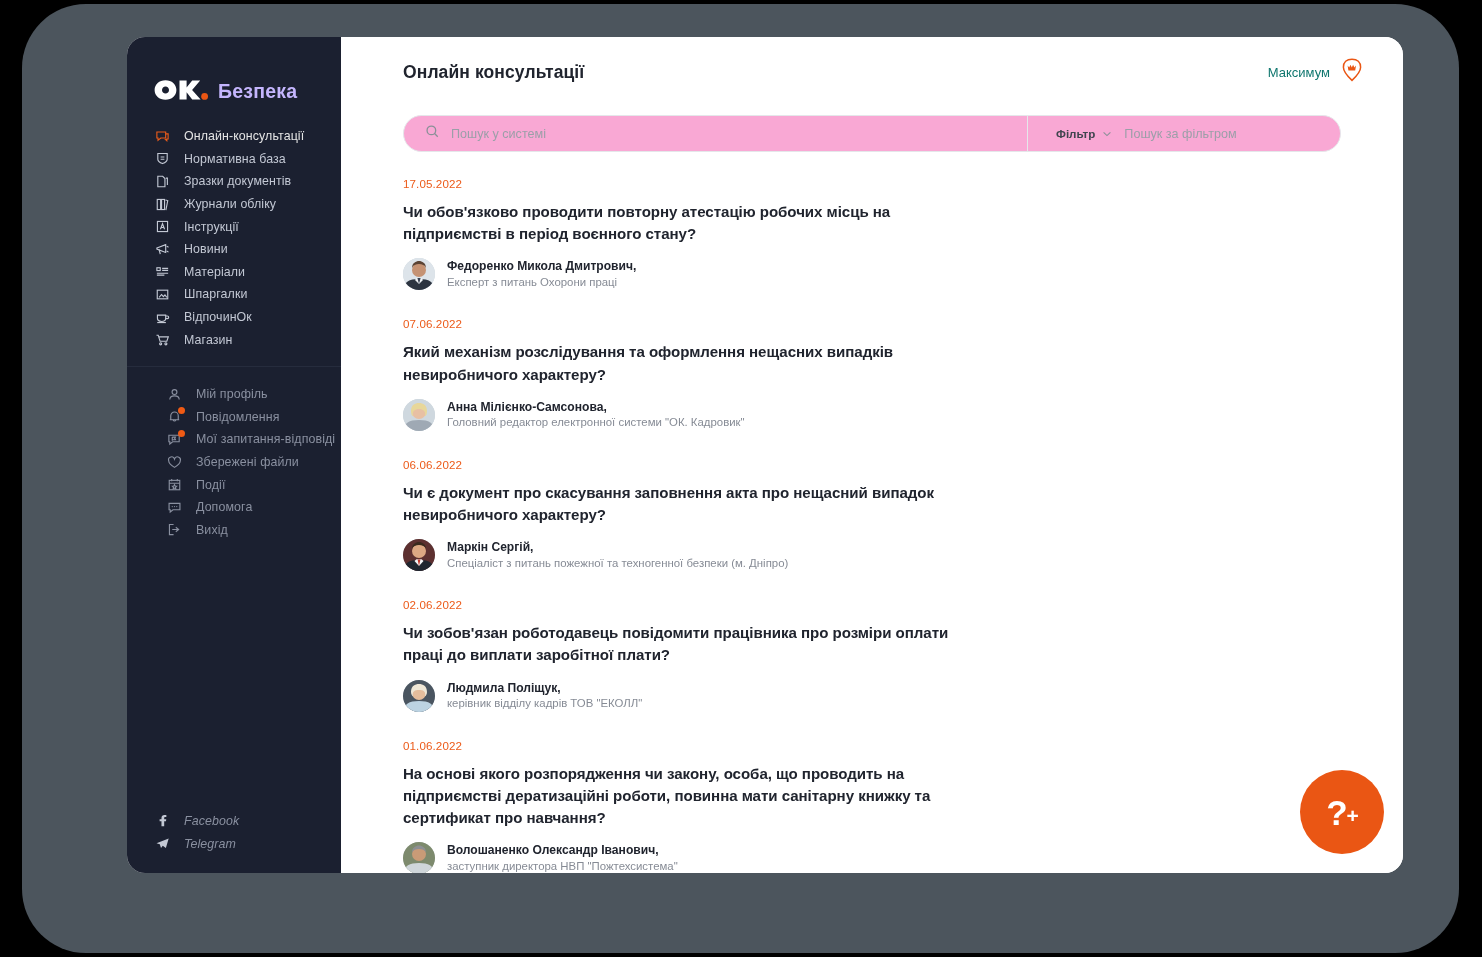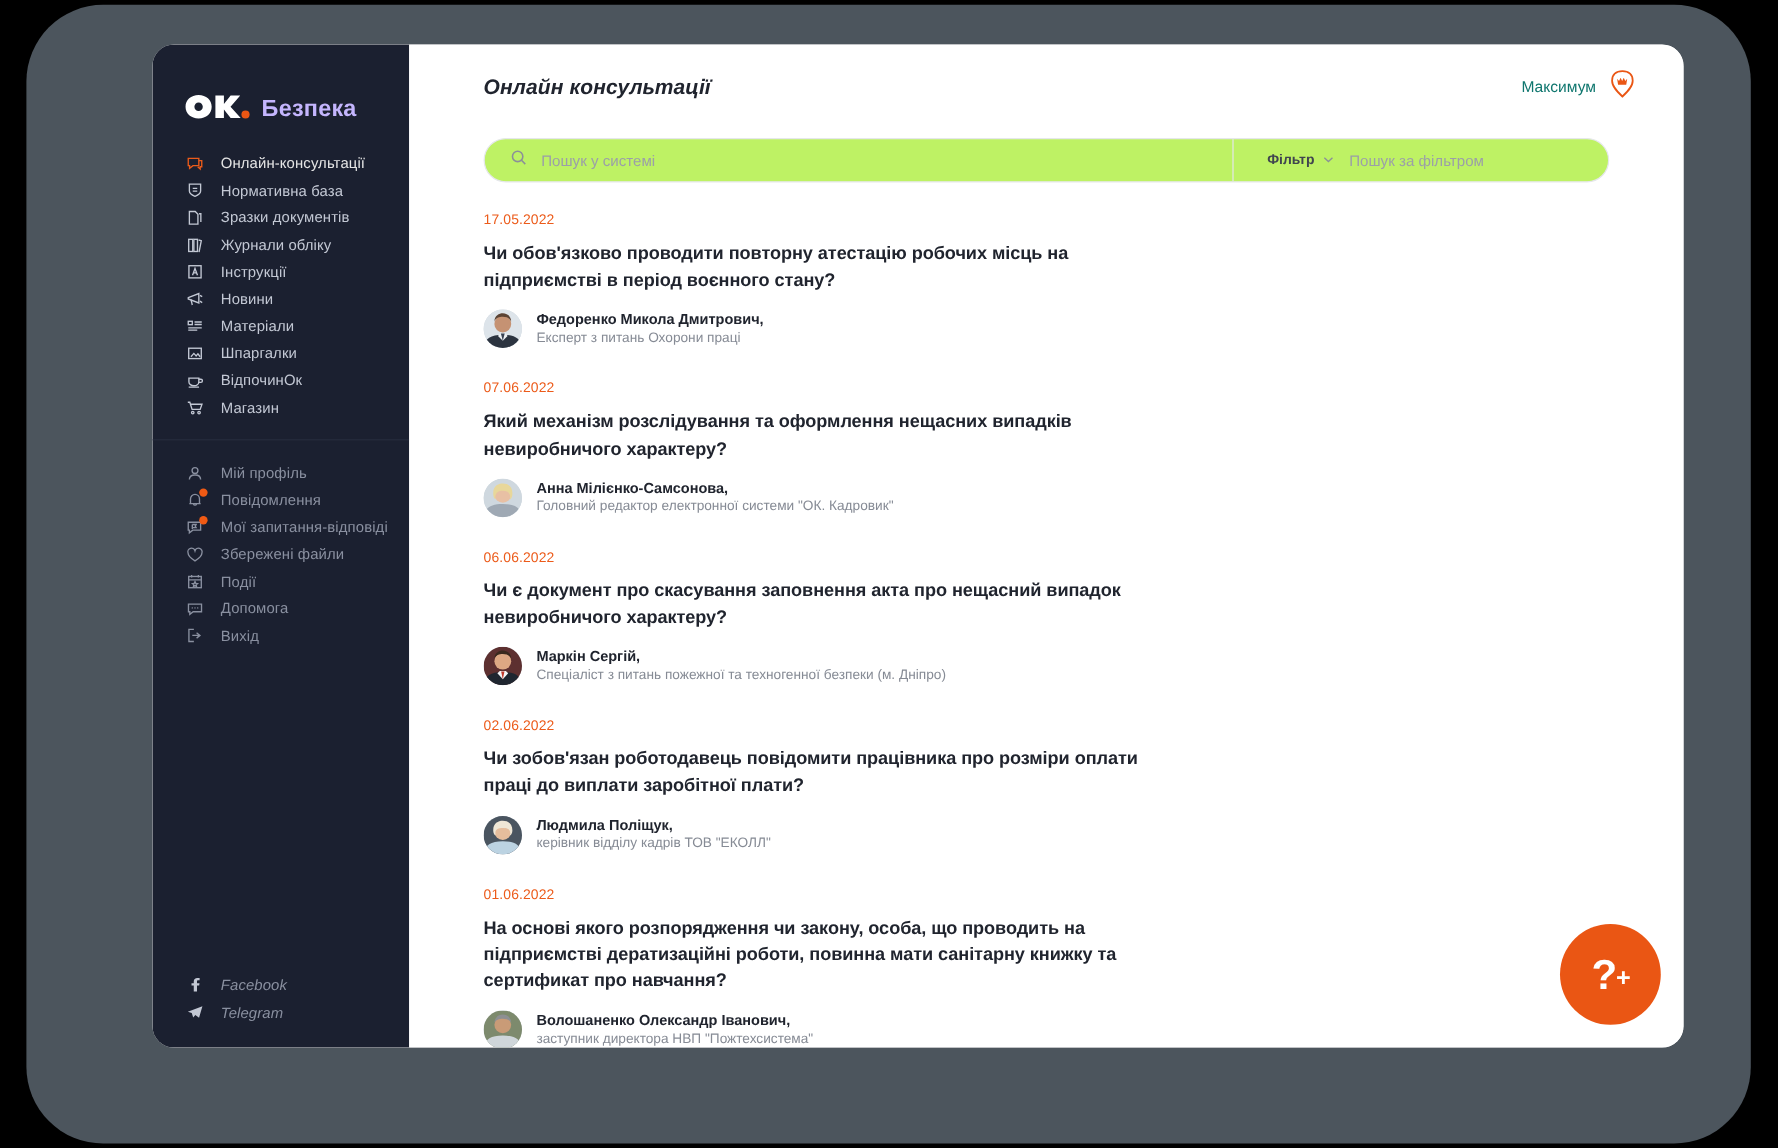--- a/index.html
+++ b/index.html
@@ -55,21 +55,21 @@
   }
   #brand .logo-mark { display: block; }
   #brand .brand-word {
     color: #c4b5fd;
     font-size: 19.5px;
     font-weight: bold;
     letter-spacing: 0.2px;
   }
 
   .nav-group { padding-top: 8px; }
-  .nav-group.secondary { padding-top: 12px; }
+  .nav-group.secondary { padding-top: 12px; margin-left: 12px; }
 
   .nav-item {
     display: flex;
     align-items: center;
     gap: 13px;
     height: 22.6px;
     padding: 0 0 0 27px;
     margin-bottom: 0;
     cursor: pointer;
     position: relative;
@@ -134,42 +134,41 @@
     align-items: center;
     justify-content: space-between;
     padding: 0 38px 0 62px;
     height: 70px;
   }
   #page-title {
     font-size: 17.5px;
     font-weight: bold;
     color: #20242e;
     letter-spacing: 0.1px;
-    font-style: italic;
   }
   #plan-badge {
     display: flex;
     align-items: center;
     gap: 9px;
     cursor: pointer;
   }
   #plan-badge .plan-label {
     font-size: 13px;
     color: #0f766e;
   }
 
   
   #search-row {
     margin: 8px 62px 0 62px;
     height: 37px;
     border: 1px solid #e5e7ea;
     border-radius: 19px;
     display: flex;
     align-items: stretch;
-    background: #bef264;
+    background: #f9a8d4;
   }
   #search-main {
     flex: 1 1 auto;
     display: flex;
     align-items: center;
     gap: 11px;
     padding-left: 21px;
   }
   #search-main input {
     flex: 1 1 auto;

